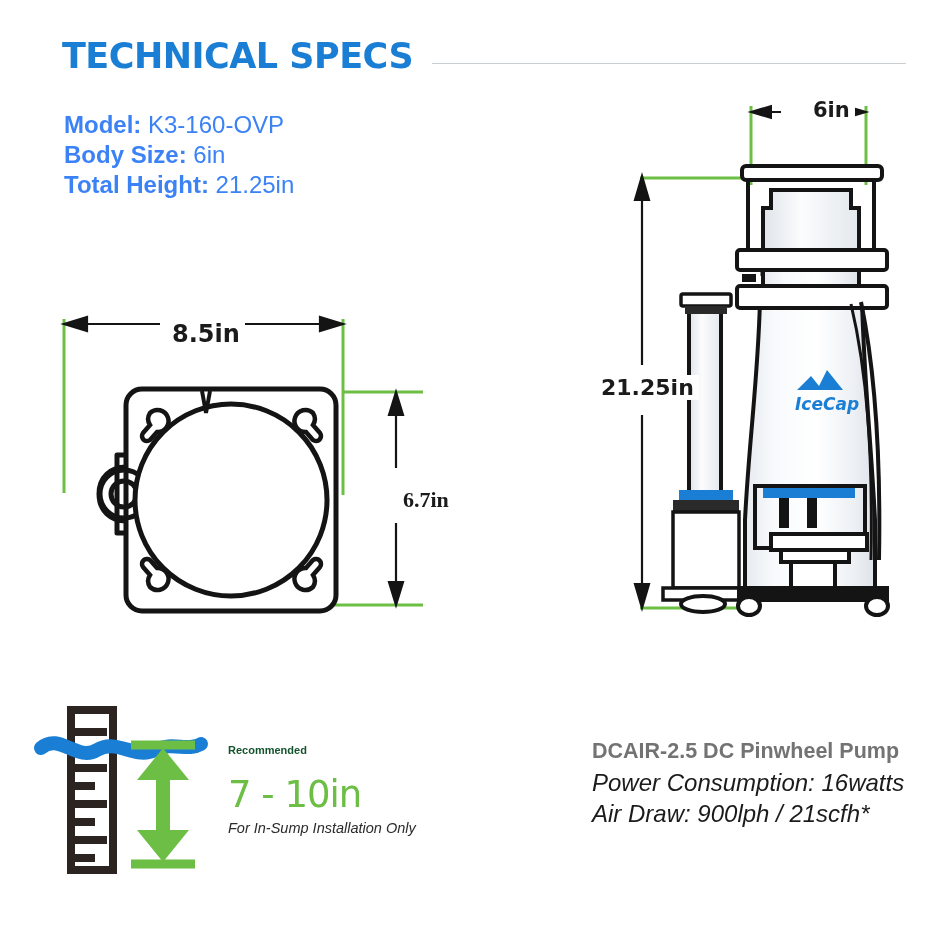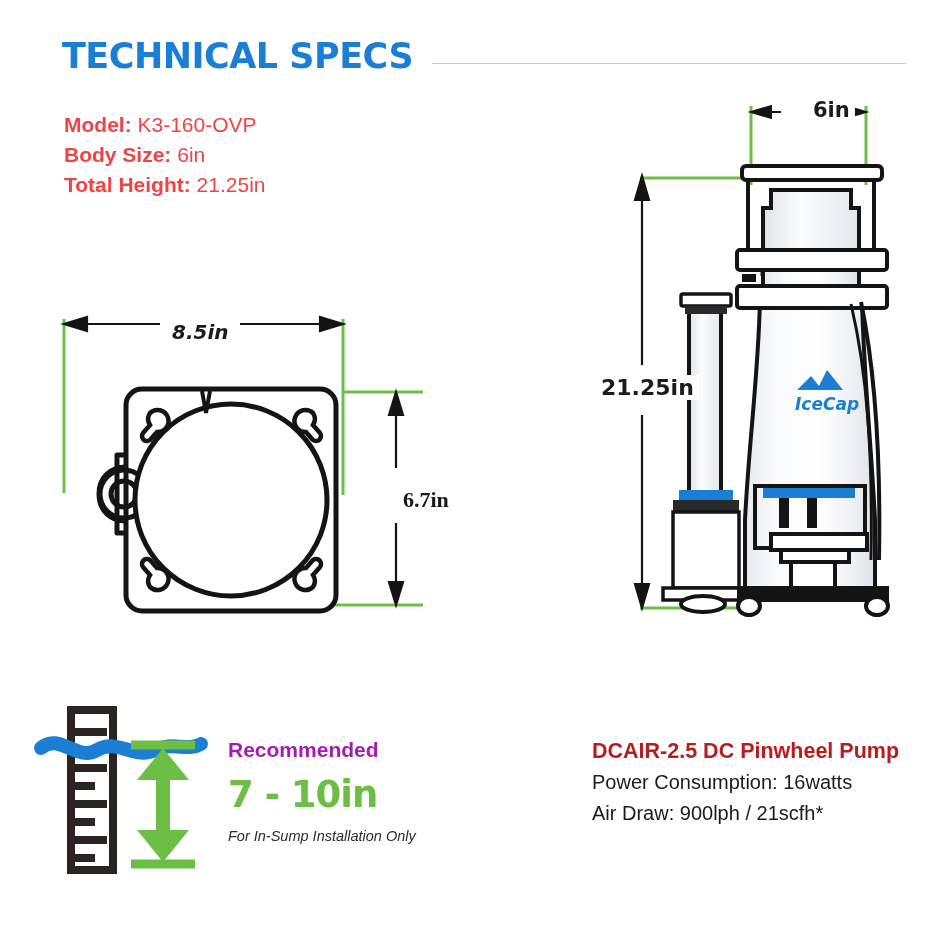--- a/index.html
+++ b/index.html
@@ -49,98 +49,98 @@
   }
 
   
   #spec-list {
     position: absolute;
     left: 64px;
     top: 110px;
     width: 360px;
   }
   .spec-row {
-    font-size: 21px;
+    font-size: 24px;
     line-height: 30px;
-    color: #ef4444;
+    color: #3b82f6;
     white-space: nowrap;
   }
   .spec-label {
     font-weight: bold;
   }
   .spec-value {
     font-weight: normal;
   }
 
   
   #pump-list {
     position: absolute;
     left: 592px;
     top: 735px;
     width: 350px;
   }
   .pump-head {
     font-size: 21.5px;
     line-height: 32px;
     font-weight: bold;
-    color: #b91c1c;
+    color: #737373;
     white-space: nowrap;
   }
   .pump-row {
-    font-size: 20px;
+    font-size: 24px;
     line-height: 31px;
     color: #1b1b1b;
     white-space: nowrap;
+    font-style: italic;
   }
 
   
   .abs { position: absolute; }
   svg { display: block; overflow: visible; }
 
   
   #sump-text {
     position: absolute;
     left: 228px;
     top: 740px;
     width: 290px;
   }
   .sump-head {
-    font-size: 21px;
+    font-size: 11px;
     font-weight: bold;
     line-height: 20px;
-    color: #a21caf;
+    color: #14532d;
   }
   #sump-range {
     font-family: "DejaVu Sans", sans-serif;
-    font-weight: bold;
+    font-weight: normal;
     font-size: 37px;
     line-height: 46px;
     color: #6cbe45;
     margin-top: 12px;
     letter-spacing: -1px;
   }
   #sump-note {
     font-size: 14.5px;
     font-style: italic;
     line-height: 20px;
     color: #2b2b2b;
-    margin-top: 8px;
   }
 
   
   .dim-label {
     position: absolute;
     font-family: "DejaVu Sans", sans-serif;
     font-weight: bold;
     color: #1b1b1b;
     background: #ffffff;
     padding: 0 5px;
     white-space: nowrap;
   }
-  #dim-85 { left: 167px; top: 320px; font-size: 20px; font-style: italic; }
+  #dim-85 { left: 167px; top: 320px; font-size: 24px; }
   #dim-67 { left: 398px; top: 487px; font-size: 22px; font-family: Liberation Serif, serif; }
   #dim-6  { left: 808px; top: 98px;  font-size: 21px; }
   #dim-2125 { left: 596px; top: 375px; font-size: 22px; }
 </style>
 </head>
 <body>
 
 <div id="page">
 
   <div class="section-title" id="technical-specs-title">TECHNICAL SPECS</div>

